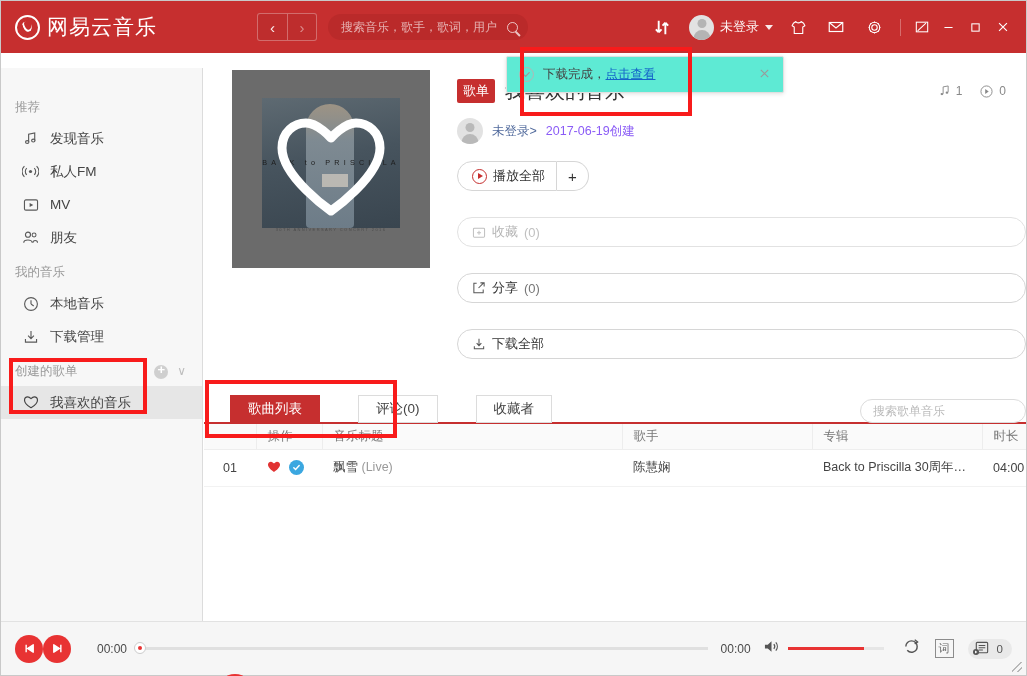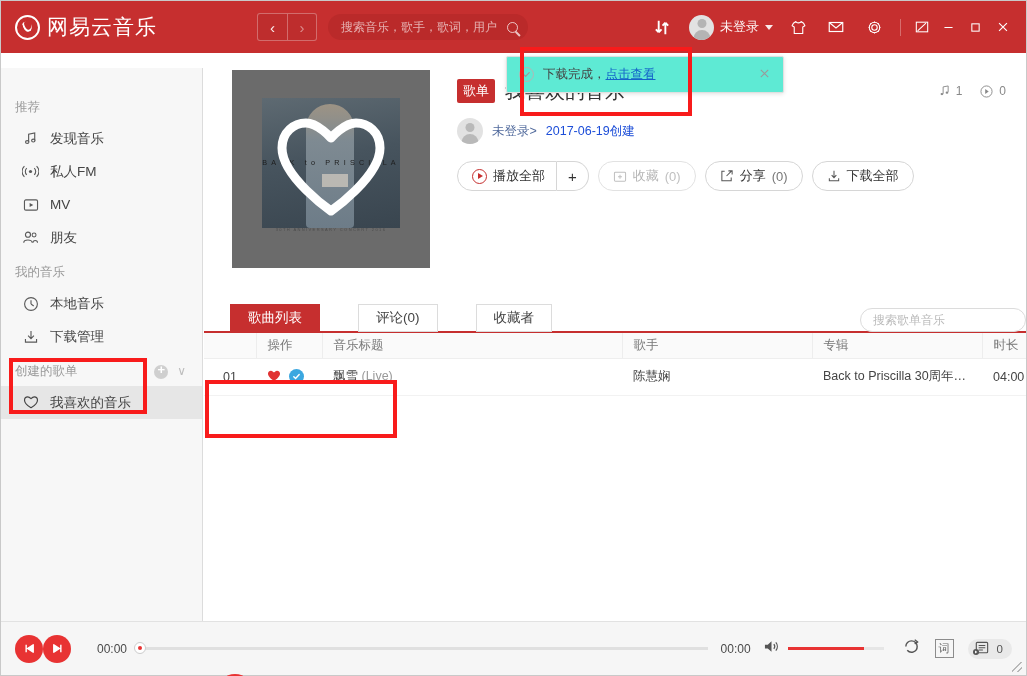--- a/index.html
+++ b/index.html
@@ -183,23 +183,23 @@
     content: ""; position: absolute; left: 50%; top: 5px;
     transform: translateX(-50%); width: 9px; height: 9px;
     border-radius: 50%; background: #b9b9b9;
   }
   .avatar-md::after {
     content: ""; position: absolute; left: 50%; top: 16px;
     transform: translateX(-50%); width: 17px; height: 12px;
     border-radius: 9px 9px 0 0; background: #b9b9b9;
   }
   .author-name { color: #516a9c; font-size: 12.5px; }
-  .author-date { color: #1d4ed8; font-size: 12.5px; }
-
-  .pl-actions { display: flex; gap: 9px; margin-top: 17px; }
+  .author-date { color: #8b5cf6; font-size: 12.5px; }
+
+  .pl-actions { display: flex; gap: 26px; margin-top: 17px; flex-direction: column; }
   .abtn {
     height: 30px; border: 1px solid #d6d6d6; border-radius: 15px;
     display: flex; align-items: center; gap: 6px; padding: 0 14px;
     font-size: 13px; color: #333; background: #fff; cursor: pointer;
   }
   .abtn.disabled { color: #b5b5b5; border-color: #e2e2e2; }
   .abtn .num { color: #777; }
   .abtn.disabled .num { color: #c0c0c0; }
   .split { display: flex; }
   .split .abtn:first-child { border-radius: 15px 0 0 15px; padding-right: 11px; }

